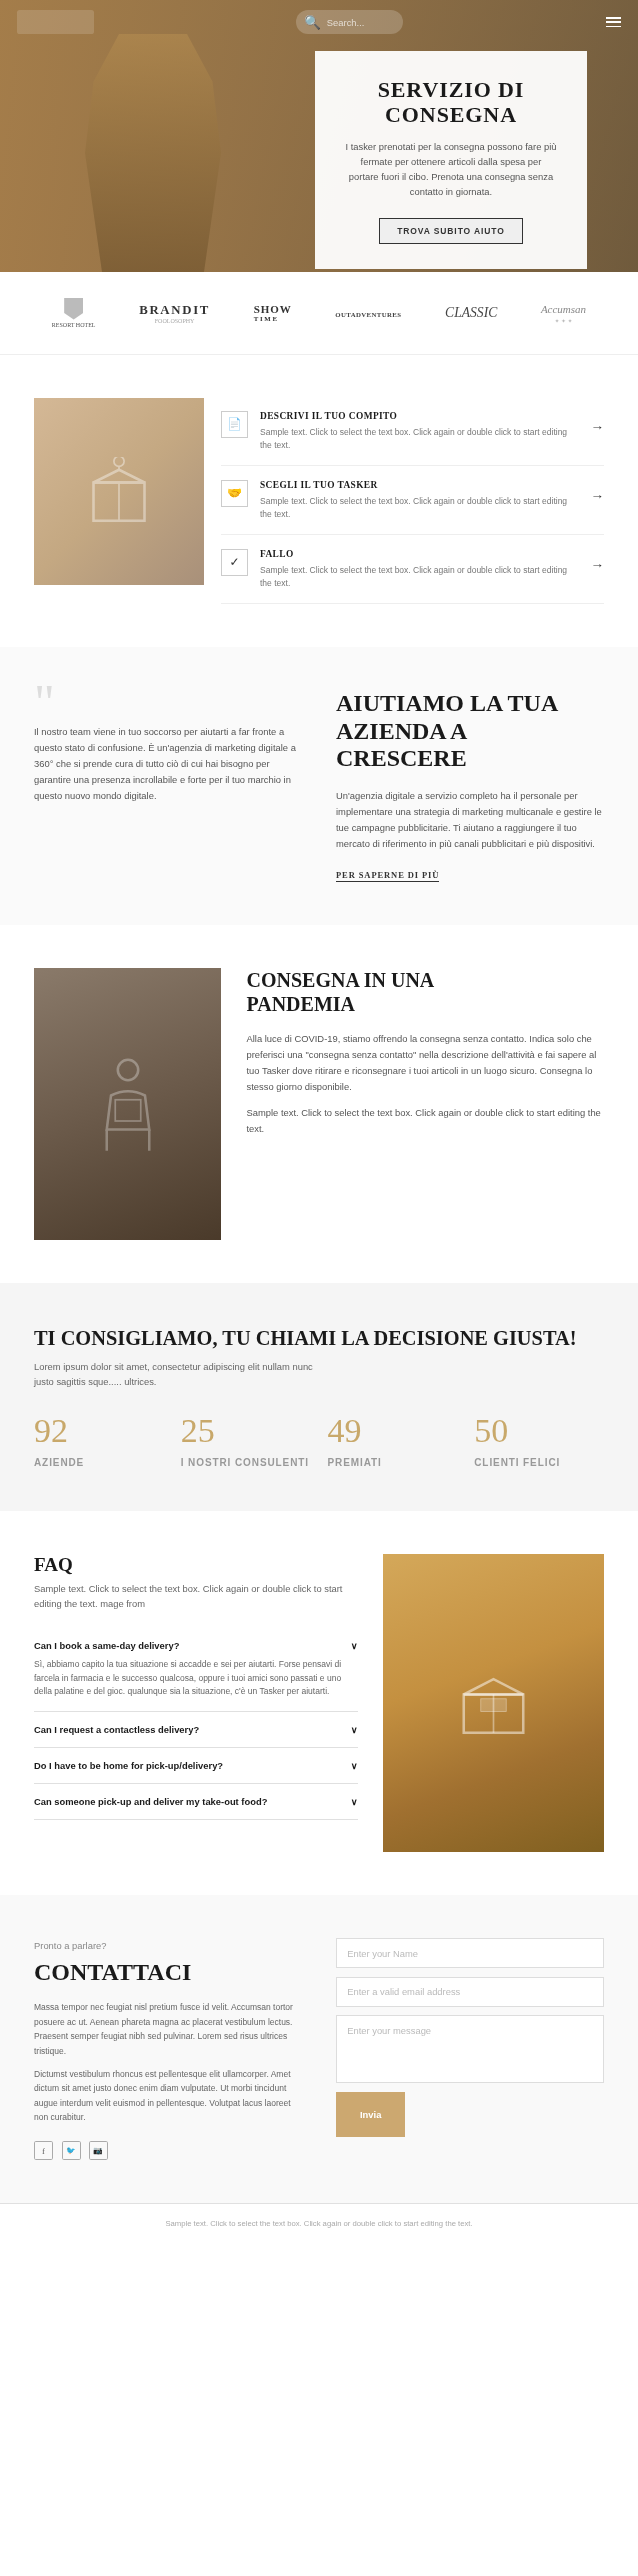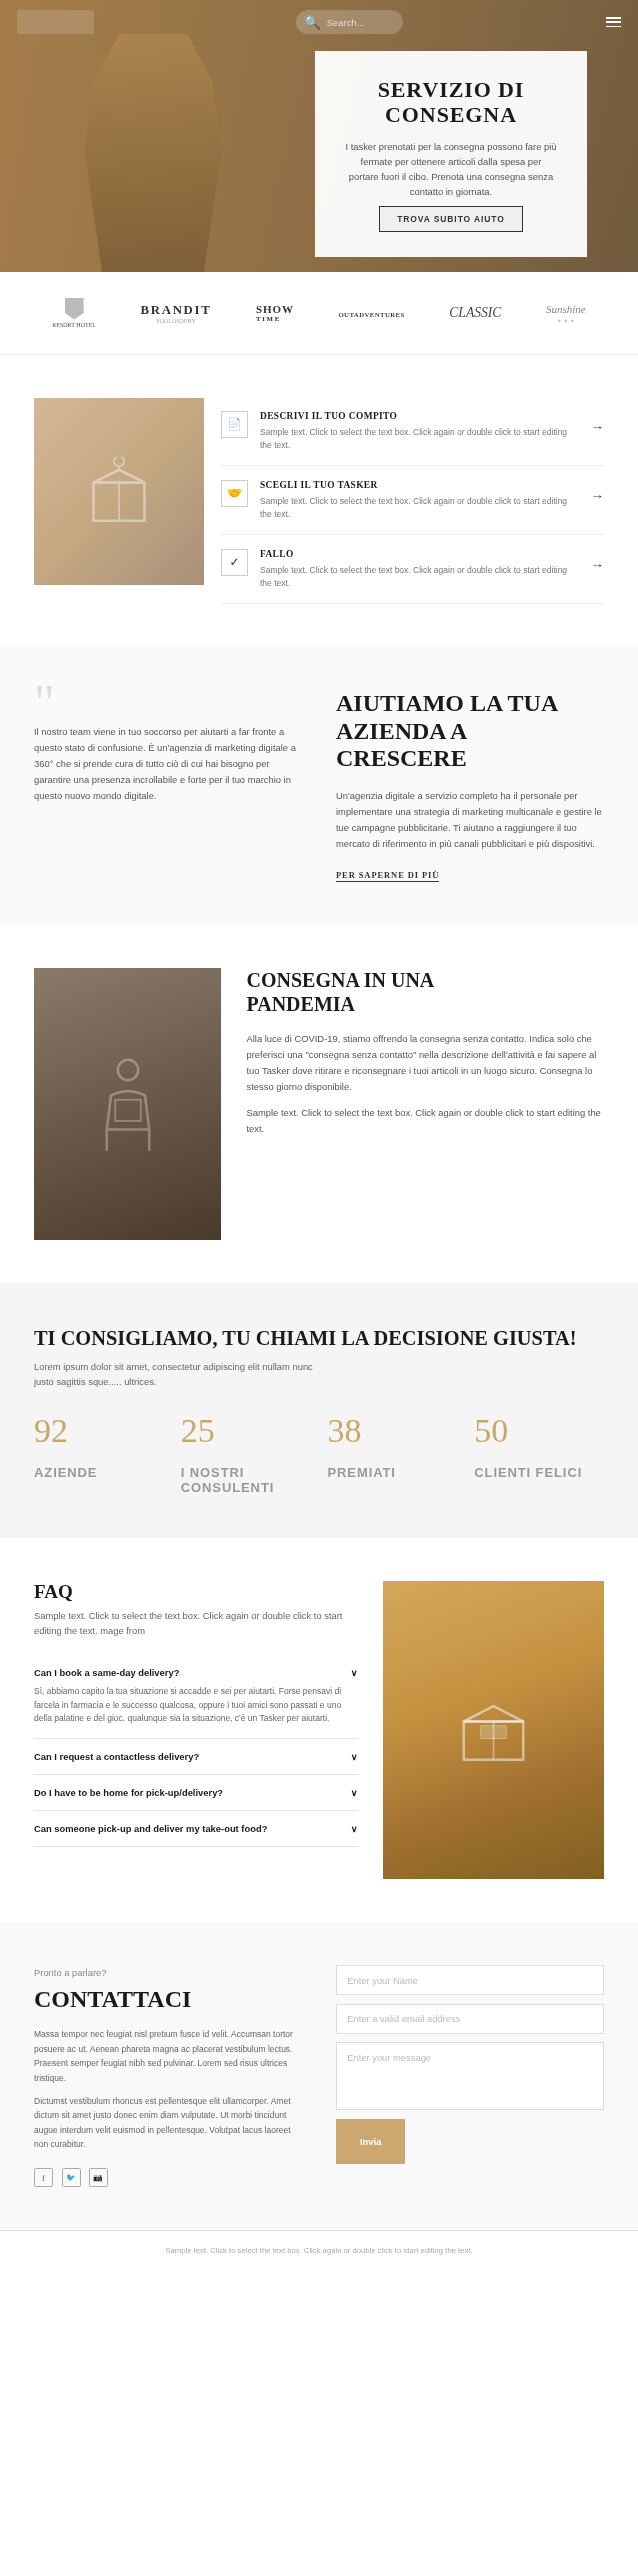--- a/index.html
+++ b/index.html
@@ -51,21 +51,21 @@
       padding: 25.5px 30px;
       max-width: 272px;
       text-align: center;
     }
     .hero-content h1 {
       font-size: 22px; font-weight: 900; text-transform: uppercase;
       letter-spacing: 0.9px; line-height: 1.15; color: #1a1a1a;
       margin-bottom: 12px;
     }
     .hero-content p {
-      font-size: 9.4px; color: #555; line-height: 1.6; margin-bottom: 7px;
+      font-size: 9.4px; color: #555; line-height: 1.6; margin-bottom: 19px;
       font-family: Arial, sans-serif;
     }
     .hero-btn {
       display: inline-block; border: 1.7px solid #333;
       padding: 6.8px 17px; font-size: 8.5px; font-weight: 700;
       text-transform: uppercase; letter-spacing: 0.9px; color: #333;
       cursor: pointer; font-family: Arial, sans-serif;
     }
 
     
@@ -191,22 +191,22 @@
       font-family: Arial, sans-serif; max-width: 298px; margin-bottom: 25.5px;
     }
     .stats-grid {
       display: grid; grid-template-columns: repeat(4, 1fr); gap: 17px;
     }
     .stat-item { text-align: left; }
     .stat-number {
       font-size: 34px; font-weight: 300; color: #c8a86a; line-height: 1;
     }
     .stat-label {
-      font-size: 13px; font-weight: 700; text-transform: uppercase;
-      letter-spacing: 0.9px; color: #999; margin-top: 17px; font-family: Arial, sans-serif;
+      font-size: 10px; font-weight: 700; text-transform: uppercase;
+      letter-spacing: 0.9px; color: #999; margin-top: 9px; font-family: Arial, sans-serif;
     }
 
     
     .faq-section {
       padding: 43px 34px;
       display: flex; gap: 25.5px; align-items: flex-start;
     }
     .faq-left { flex: 1; }
     .faq-right {
       width: 221px; flex-shrink: 0;
@@ -348,21 +348,21 @@
   <div>
     <div style="font-size:11px;font-weight:800;text-transform:uppercase;letter-spacing:0.9px;color:#333;">SHOW<span style="display:block;font-size:6.8px;letter-spacing:1.7px;">TIME</span></div>
   </div>
   <div>
     <span style="font-size:6.8px;font-weight:700;text-transform:uppercase;color:#444;letter-spacing:0.4px;">OUTADVENTURES</span>
   </div>
   <div>
     <span style="font-size:13.6px;font-style:italic;color:#444;font-family:Georgia,serif;">CLASSIC</span>
   </div>
   <div>
-    <span style="font-size:11px;font-weight:300;color:#888;font-style:italic;">Sunshine</span>
+    <span style="font-size:11px;font-weight:300;color:#888;font-style:italic;">Accumsan</span>
     <div style="font-size:6px;color:#bbb;text-align:center;">✦ ✦ ✦</div>
   </div>
 </section>
 
 <section class="how-section">
   <div class="how-image">
     <div class="how-image-placeholder">
       <svg width="68" height="68" viewBox="0 0 80 80">
         <rect x="10" y="30" width="60" height="45" fill="none" stroke="#fff" stroke-width="3"></rect>
         <polygon points="10,30 40,15 70,30" fill="none" stroke="#fff" stroke-width="3"></polygon>
@@ -445,21 +445,21 @@
   <div class="stats-grid">
     <div class="stat-item">
       <div class="stat-number">92</div>
       <div class="stat-label">AZIENDE</div>
     </div>
     <div class="stat-item">
       <div class="stat-number">25</div>
       <div class="stat-label">I NOSTRI CONSULENTI</div>
     </div>
     <div class="stat-item">
-      <div class="stat-number">38</div>
+      <div class="stat-number">49</div>
       <div class="stat-label">PREMIATI</div>
     </div>
     <div class="stat-item">
       <div class="stat-number">50</div>
       <div class="stat-label">CLIENTI FELICI</div>
     </div>
   </div>
 </section>
 
 <section class="faq-section">

